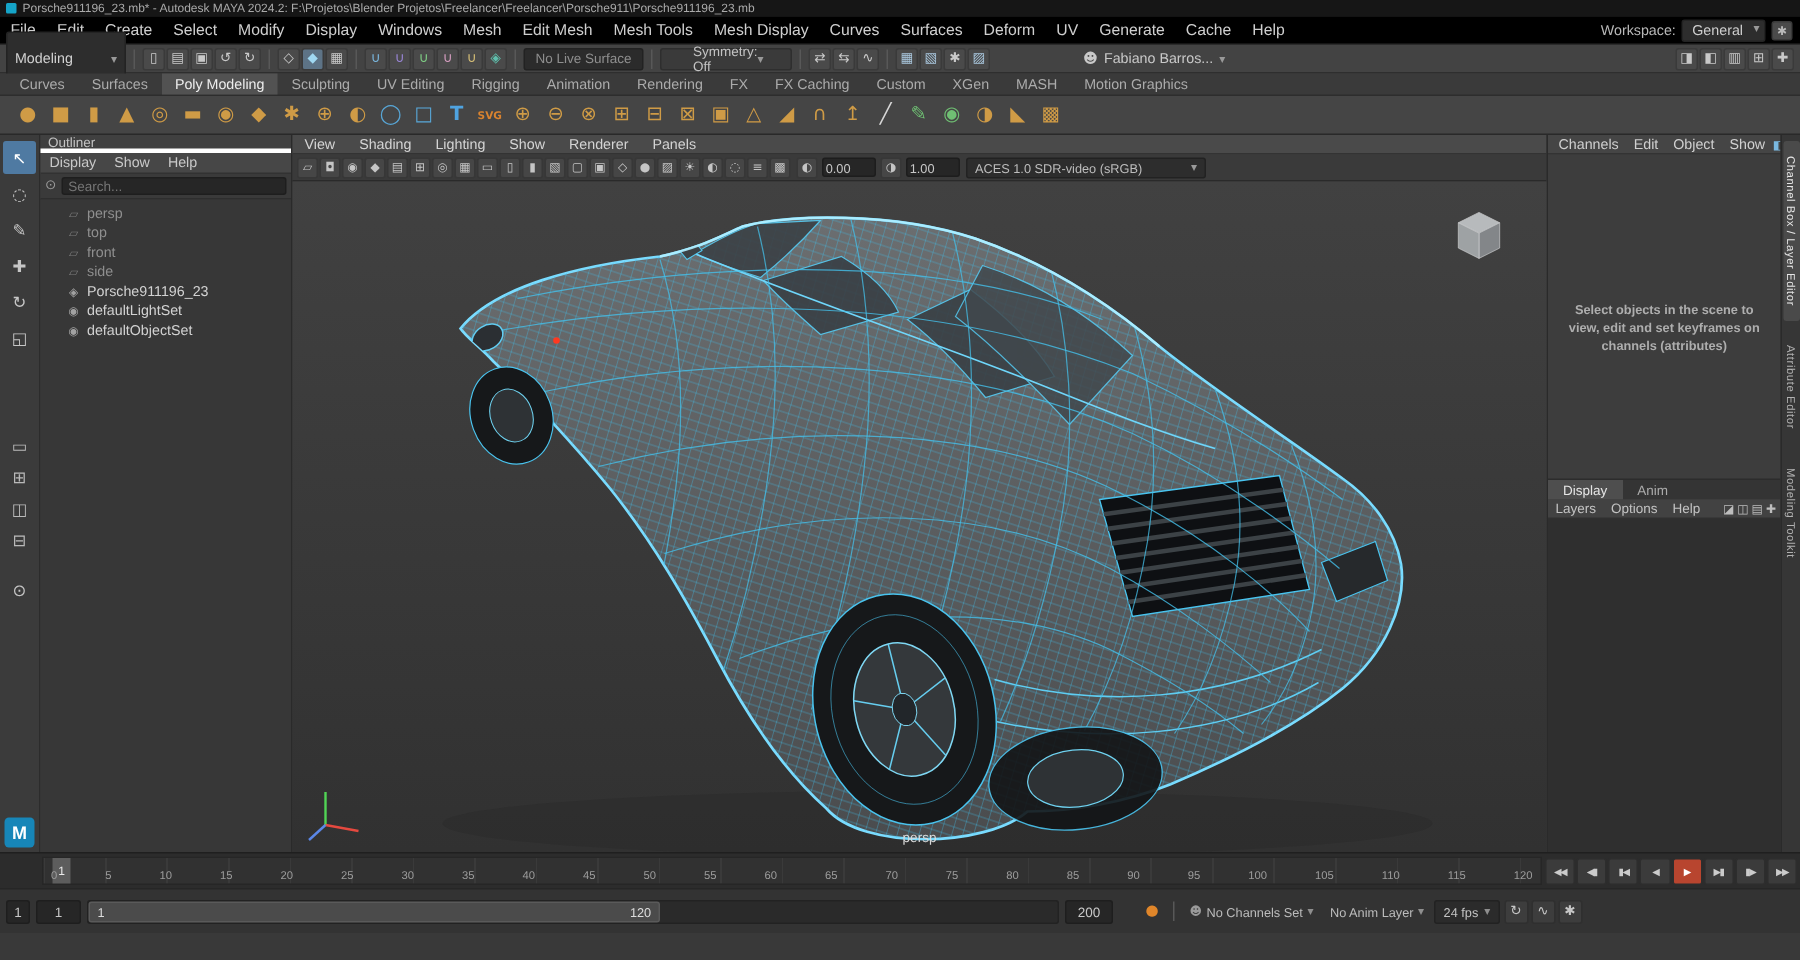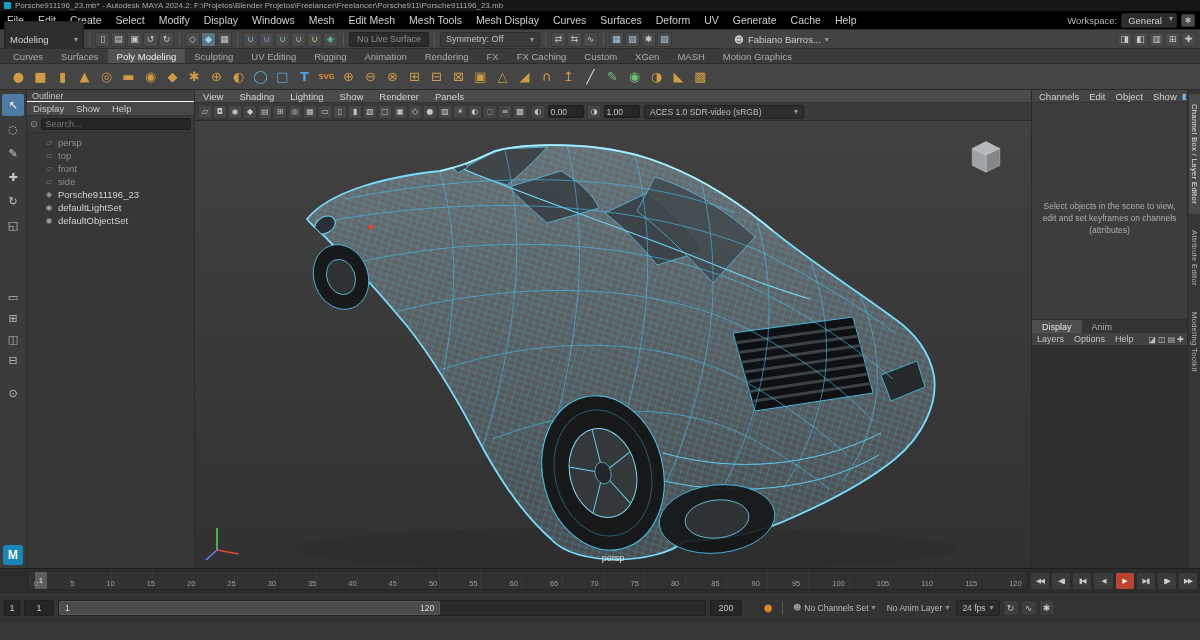--- a/index.html
+++ b/index.html
@@ -24,21 +24,21 @@
 
   
   .statusline{position:absolute;top:30px;left:0;right:0;height:19px;background:#434343;border-bottom:1px solid #2e2e2e;display:flex;align-items:center;padding:0 4px;gap:2px;}
   .sep{width:1px;height:13px;background:#585858;margin:0 3px;flex:none;}
   .mode-dd{width:80px;height:15px;background:#2d2d2d;border:1px solid #232323;border-radius:2px;display:flex;align-items:center;justify-content:space-between;padding:17px 5px;font-size:9.5px;color:#d2d2d2;}
   .mode-dd .arr{font-size:8px;color:#999;}
   .sl-group{display:flex;align-items:center;gap:1px;}
   .sl-icon{width:15px;height:15px;flex:none;display:flex;align-items:center;justify-content:center;font-size:9px;background:#4a4a4a;border:1px solid #3a3a3a;border-radius:2px;}
   .sl-icon.on{background:#5d7386;}
   .sl-field{height:15px;background:#2b2b2b;border:1px solid #222;color:#8f8f8f;font-size:9px;display:flex;align-items:center;padding:0 7px;border-radius:2px;}
-  .sym-dd{width:100px;height:15px;background:#3a3a3a;border:1px solid #2e2e2e;border-radius:2px;display:flex;align-items:center;justify-content:space-between;padding:0 5px;font-size:9px;color:#c3c3c3;}
+  .sym-dd{width:88px;height:15px;background:#3a3a3a;border:1px solid #2e2e2e;border-radius:2px;display:flex;align-items:center;justify-content:space-between;padding:0 21px;font-size:9px;color:#c3c3c3;}
   .account{display:flex;align-items:center;gap:4px;font-size:9.5px;color:#c9c9c9;margin-left:60px;}
   .account .arr{font-size:8px;color:#999;}
   .right-icons{margin-left:auto;display:flex;gap:1px;}
 
   
   .shelf-tabs{position:absolute;top:49px;left:0;right:0;height:15px;background:#3a3a3a;border-bottom:1px solid #2d2d2d;display:flex;align-items:stretch;padding-left:4px;}
   .shelf-tab{padding:0 9px;display:flex;align-items:center;font-size:9.5px;color:#ababab;}
   .shelf-tab.active{background:#525252;color:#ededed;}
   .shelf-icons{position:absolute;top:64px;left:0;right:0;height:26px;background:#454545;border-bottom:1px solid #292929;display:flex;align-items:center;padding-left:8px;gap:1px;}
   .shelf-icon{width:21px;height:21px;flex:none;display:flex;align-items:center;justify-content:center;font-size:13px;border-radius:2px;}
@@ -50,21 +50,21 @@
 
   .toolbox{width:27px;flex:none;background:#3b3b3b;border-right:1px solid #2c2c2c;display:flex;flex-direction:column;align-items:center;padding:4px 0 3px;gap:2px;}
   .tool{width:22px;height:22px;display:flex;align-items:center;justify-content:center;font-size:11px;color:#c6c6c6;border-radius:2px;}
   .tool.selected{background:#4f7aa2;color:#fff;}
   .tb-gap{height:48px;flex:none;}
   .layout-btn{width:22px;height:19px;display:flex;align-items:center;justify-content:center;font-size:11px;color:#b9b9b9;}
   .zoom-tool{margin-top:10px;}
   .maya-logo{margin-top:auto;width:20px;height:20px;background:#1786b8;color:#fff;border-radius:3px;display:flex;align-items:center;justify-content:center;font-size:12px;font-weight:bold;}
 
   .outliner{width:168px;flex:none;background:#383838;border-right:1px solid #2a2a2a;display:flex;flex-direction:column;}
-  .ol-title{height:12px;background:#404040;font-size:9px;color:#c3c3c3;display:flex;align-items:center;padding-left:5px;border-bottom:1px solid #ffffff;}
+  .ol-title{height:12px;background:#404040;font-size:9px;color:#c3c3c3;display:flex;align-items:center;padding-left:5px;border-bottom:3px solid #ffffff;}
   .ol-menus{height:14px;background:#474747;display:flex;align-items:center;font-size:9.5px;color:#c9c9c9;border-bottom:1px solid #323232;}
   .ol-menu-item{padding:0 6px;}
   .ol-search{height:17px;display:flex;align-items:center;gap:3px;padding:0 3px;background:#3a3a3a;border-bottom:1px solid #2e2e2e;}
   .ol-search .mag{font-size:9px;color:#9a9a9a;}
   .ol-search input{flex:1;height:12px;background:#262626;border:1px solid #1e1e1e;border-radius:2px;color:#bbb;font-size:9px;padding:0 4px;outline:none;font-family:inherit;}
   .ol-tree{flex:1;padding-top:3px;background:#373737;}
   .ol-row{height:13px;display:flex;align-items:center;gap:4px;padding-left:17px;font-size:9.5px;color:#d2d2d2;}
   .ol-row .ic{font-size:8px;color:#a2a2a2;width:10px;text-align:center;}
   .ol-row.dim{color:#8f8f8f;}
   .ol-row.dim .ic{color:#7c7c7c;}
@@ -82,21 +82,21 @@
   .view-cube{position:absolute;top:12px;right:22px;opacity:.92;}
   .axis-gizmo{position:absolute;left:6px;bottom:4px;}
   svg.car-svg{position:absolute;inset:0;}
 
   .channelbox{width:156px;flex:none;background:#3d3d3d;border-left:1px solid #2a2a2a;display:flex;flex-direction:column;}
   .cb-menus{height:13px;background:#454545;display:flex;align-items:center;font-size:9.5px;color:#d0d0d0;border-bottom:1px solid #333;padding:0 2px;}
   .cb-menu-item{padding:0 5px;}
   .cb-corner{margin-left:auto;display:flex;gap:2px;padding-right:2px;}
   .cb-corner span{font-size:8px;}
   .cb-body{flex:0 0 216px;position:relative;}
-  .cb-message{position:absolute;top:98px;left:10px;right:10px;text-align:center;font-size:8.5px;line-height:1.4;color:#aeaeae;}
+  .cb-message{position:absolute;top:98px;left:10px;right:10px;text-align:center;font-size:8.5px;line-height:1.4;color:#aeaeae;font-weight:bold;}
   .layer-editor{flex:1;display:flex;flex-direction:column;border-top:1px solid #2c2c2c;}
   .le-tabs{height:13px;background:#343434;display:flex;align-items:stretch;}
   .le-tab{padding:0 10px;display:flex;align-items:center;font-size:9px;color:#ababab;}
   .le-tab.active{background:#4e4e4e;color:#e5e5e5;}
   .le-menus{height:13px;background:#424242;display:flex;align-items:center;font-size:9px;color:#c3c3c3;border-bottom:1px solid #303030;}
   .le-menu-item{padding:0 5px;}
   .le-icons{margin-left:auto;display:flex;gap:2px;padding-right:3px;}
   .le-icons span{font-size:8px;color:#bdbdbd;}
   .le-list{flex:1;background:#2f2f2f;}
 

